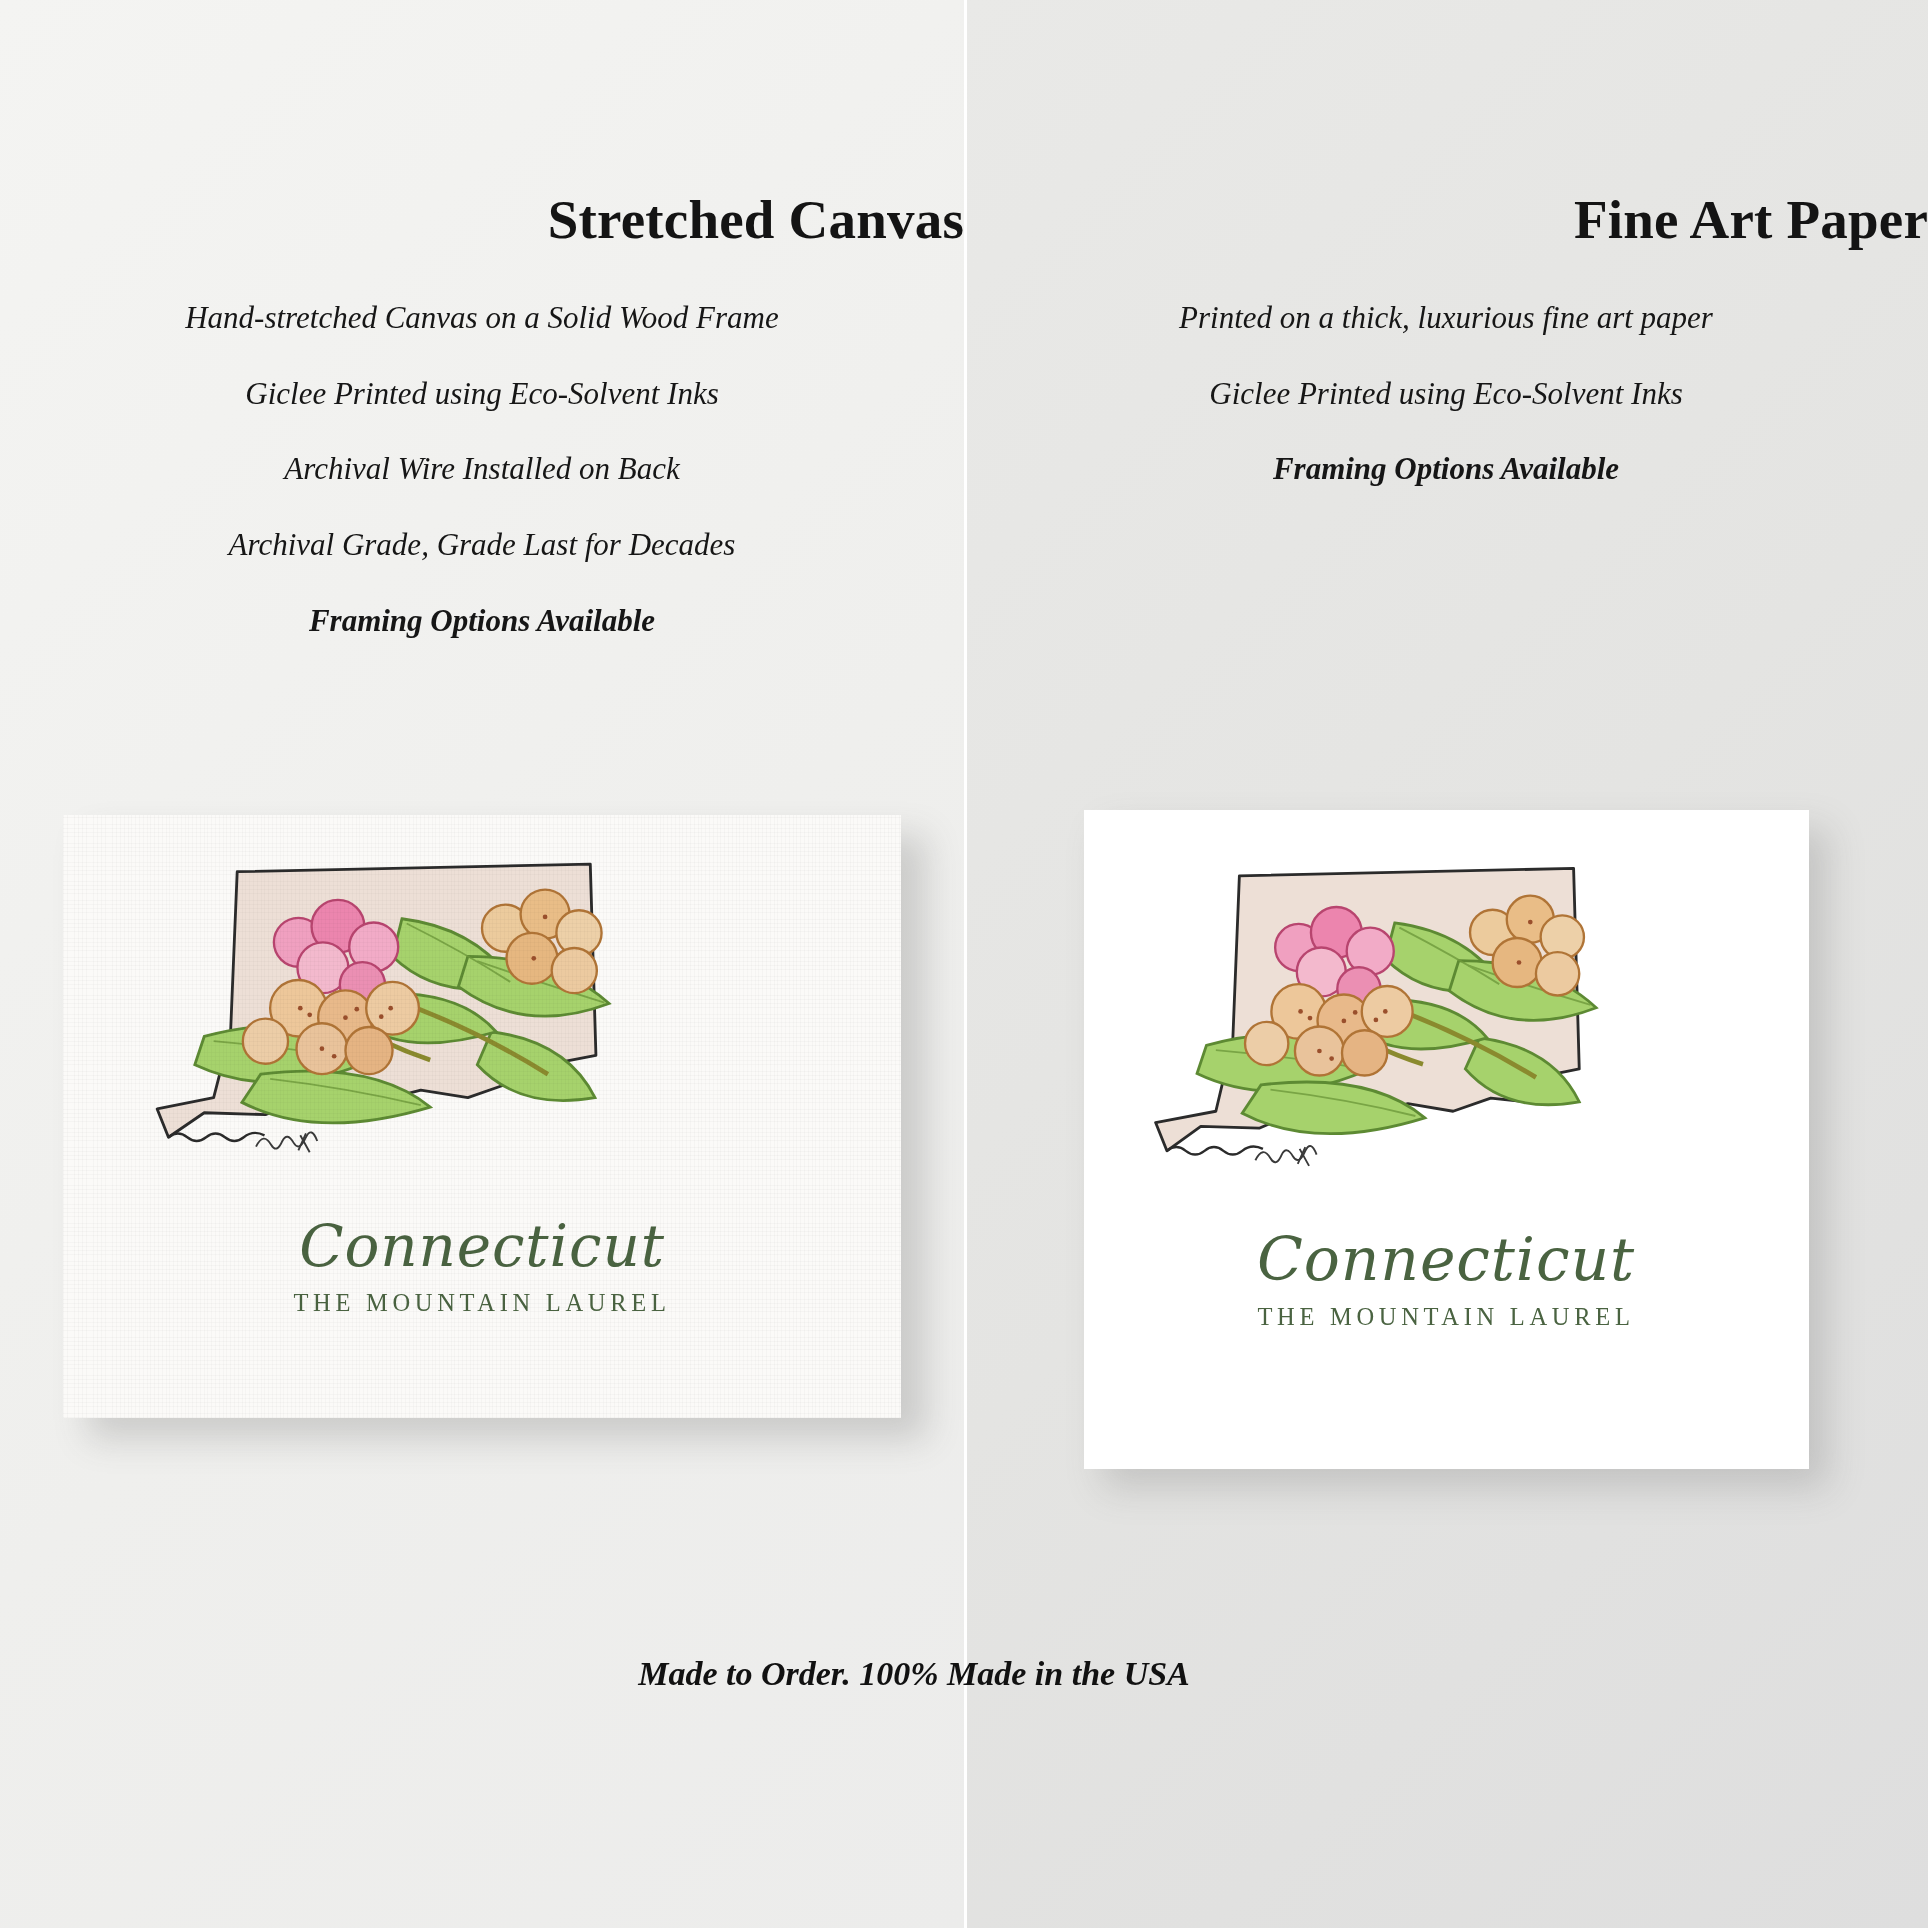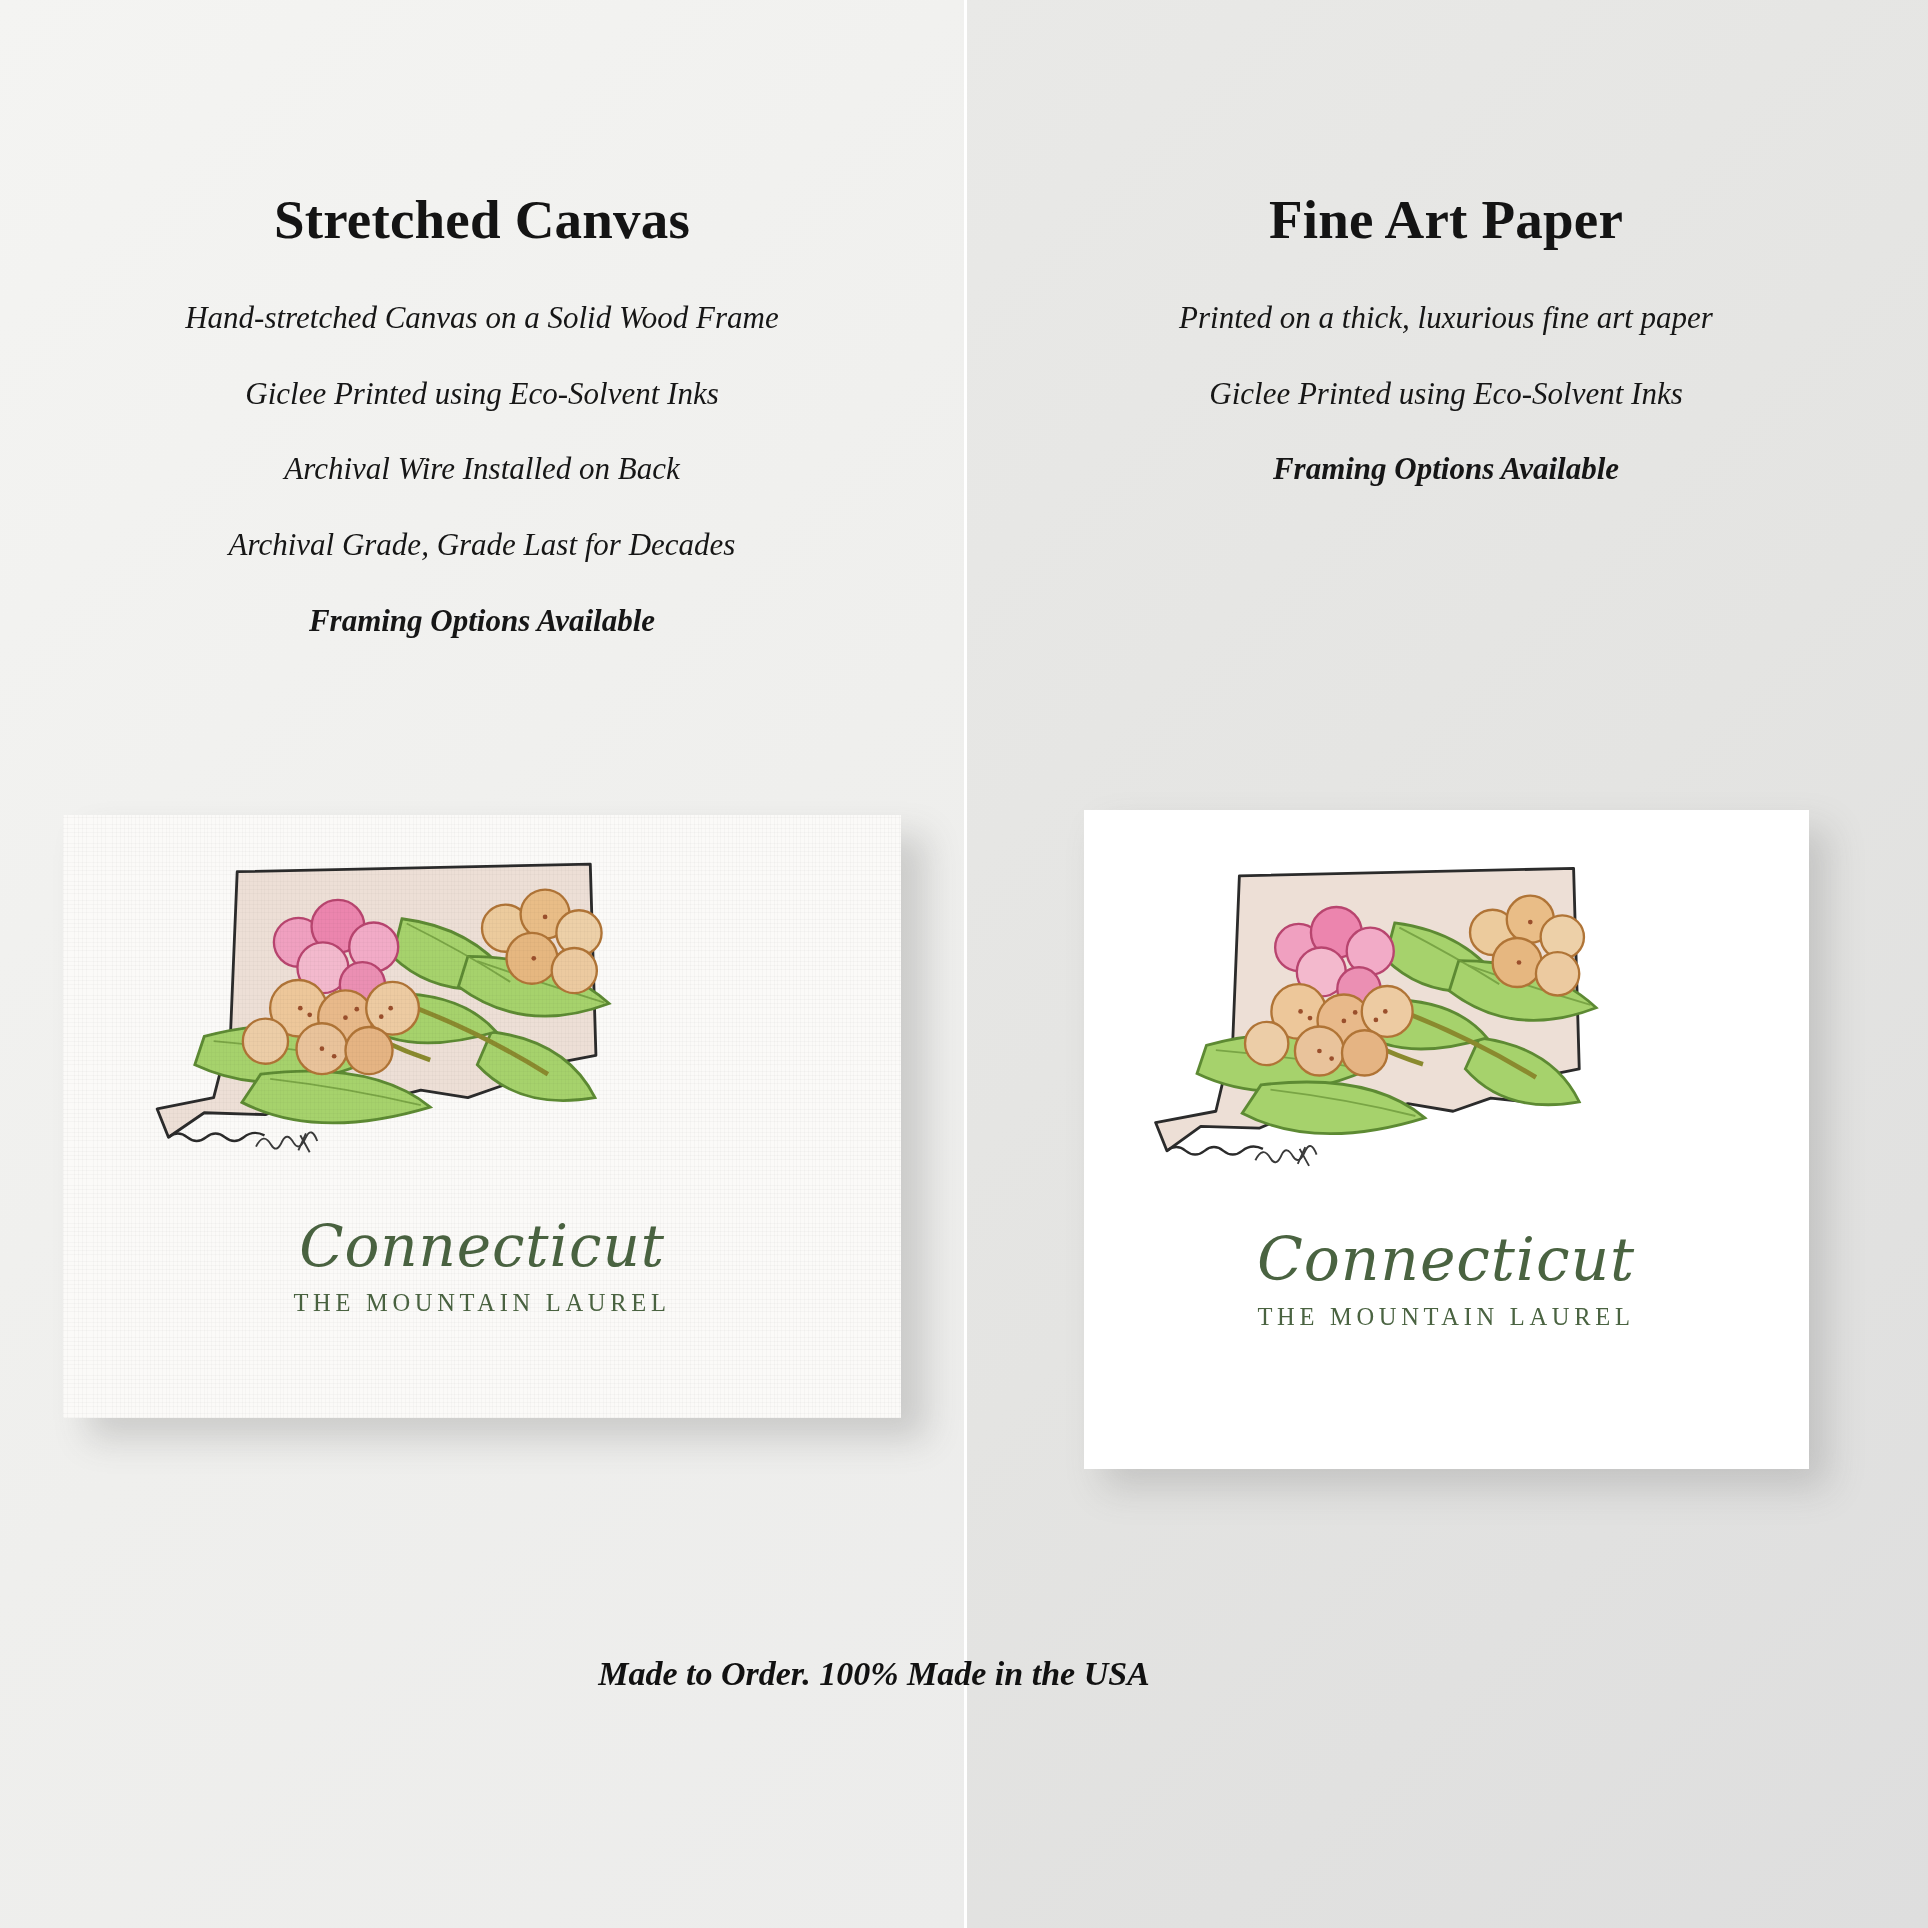--- a/index.html
+++ b/index.html
@@ -34,21 +34,21 @@
   .divider {
     position: absolute;
     left: 964px;
     top: 0;
     width: 2.8px;
     height: 1928px;
     background: #ffffff;
     z-index: 5;
   }
   .panel-title {
-    text-align: center;
+    text-align: right;
     font-size: 55px;
     font-weight: bold;
     color: #141414;
     letter-spacing: 0.2px;
     margin-top: 188px;
     font-family: "Liberation Serif", serif;
   }
   .features {
     margin-top: 49px;
     padding: 0 32px;
@@ -127,20 +127,21 @@
     left: 0;
     top: 1655px;
     width: 1748px;
     text-align: center;
     font-style: italic;
     font-weight: bold;
     font-size: 34px;
     color: #111111;
     z-index: 6;
     font-family: "Liberation Serif", serif;
+    padding-left: 40px;
   }
 </style>
 </head>
 <body>
 
 <div class="page">
 
   <div class="panel panel-left">
     <div class="panel-title">Stretched Canvas</div>
     <div class="features">

